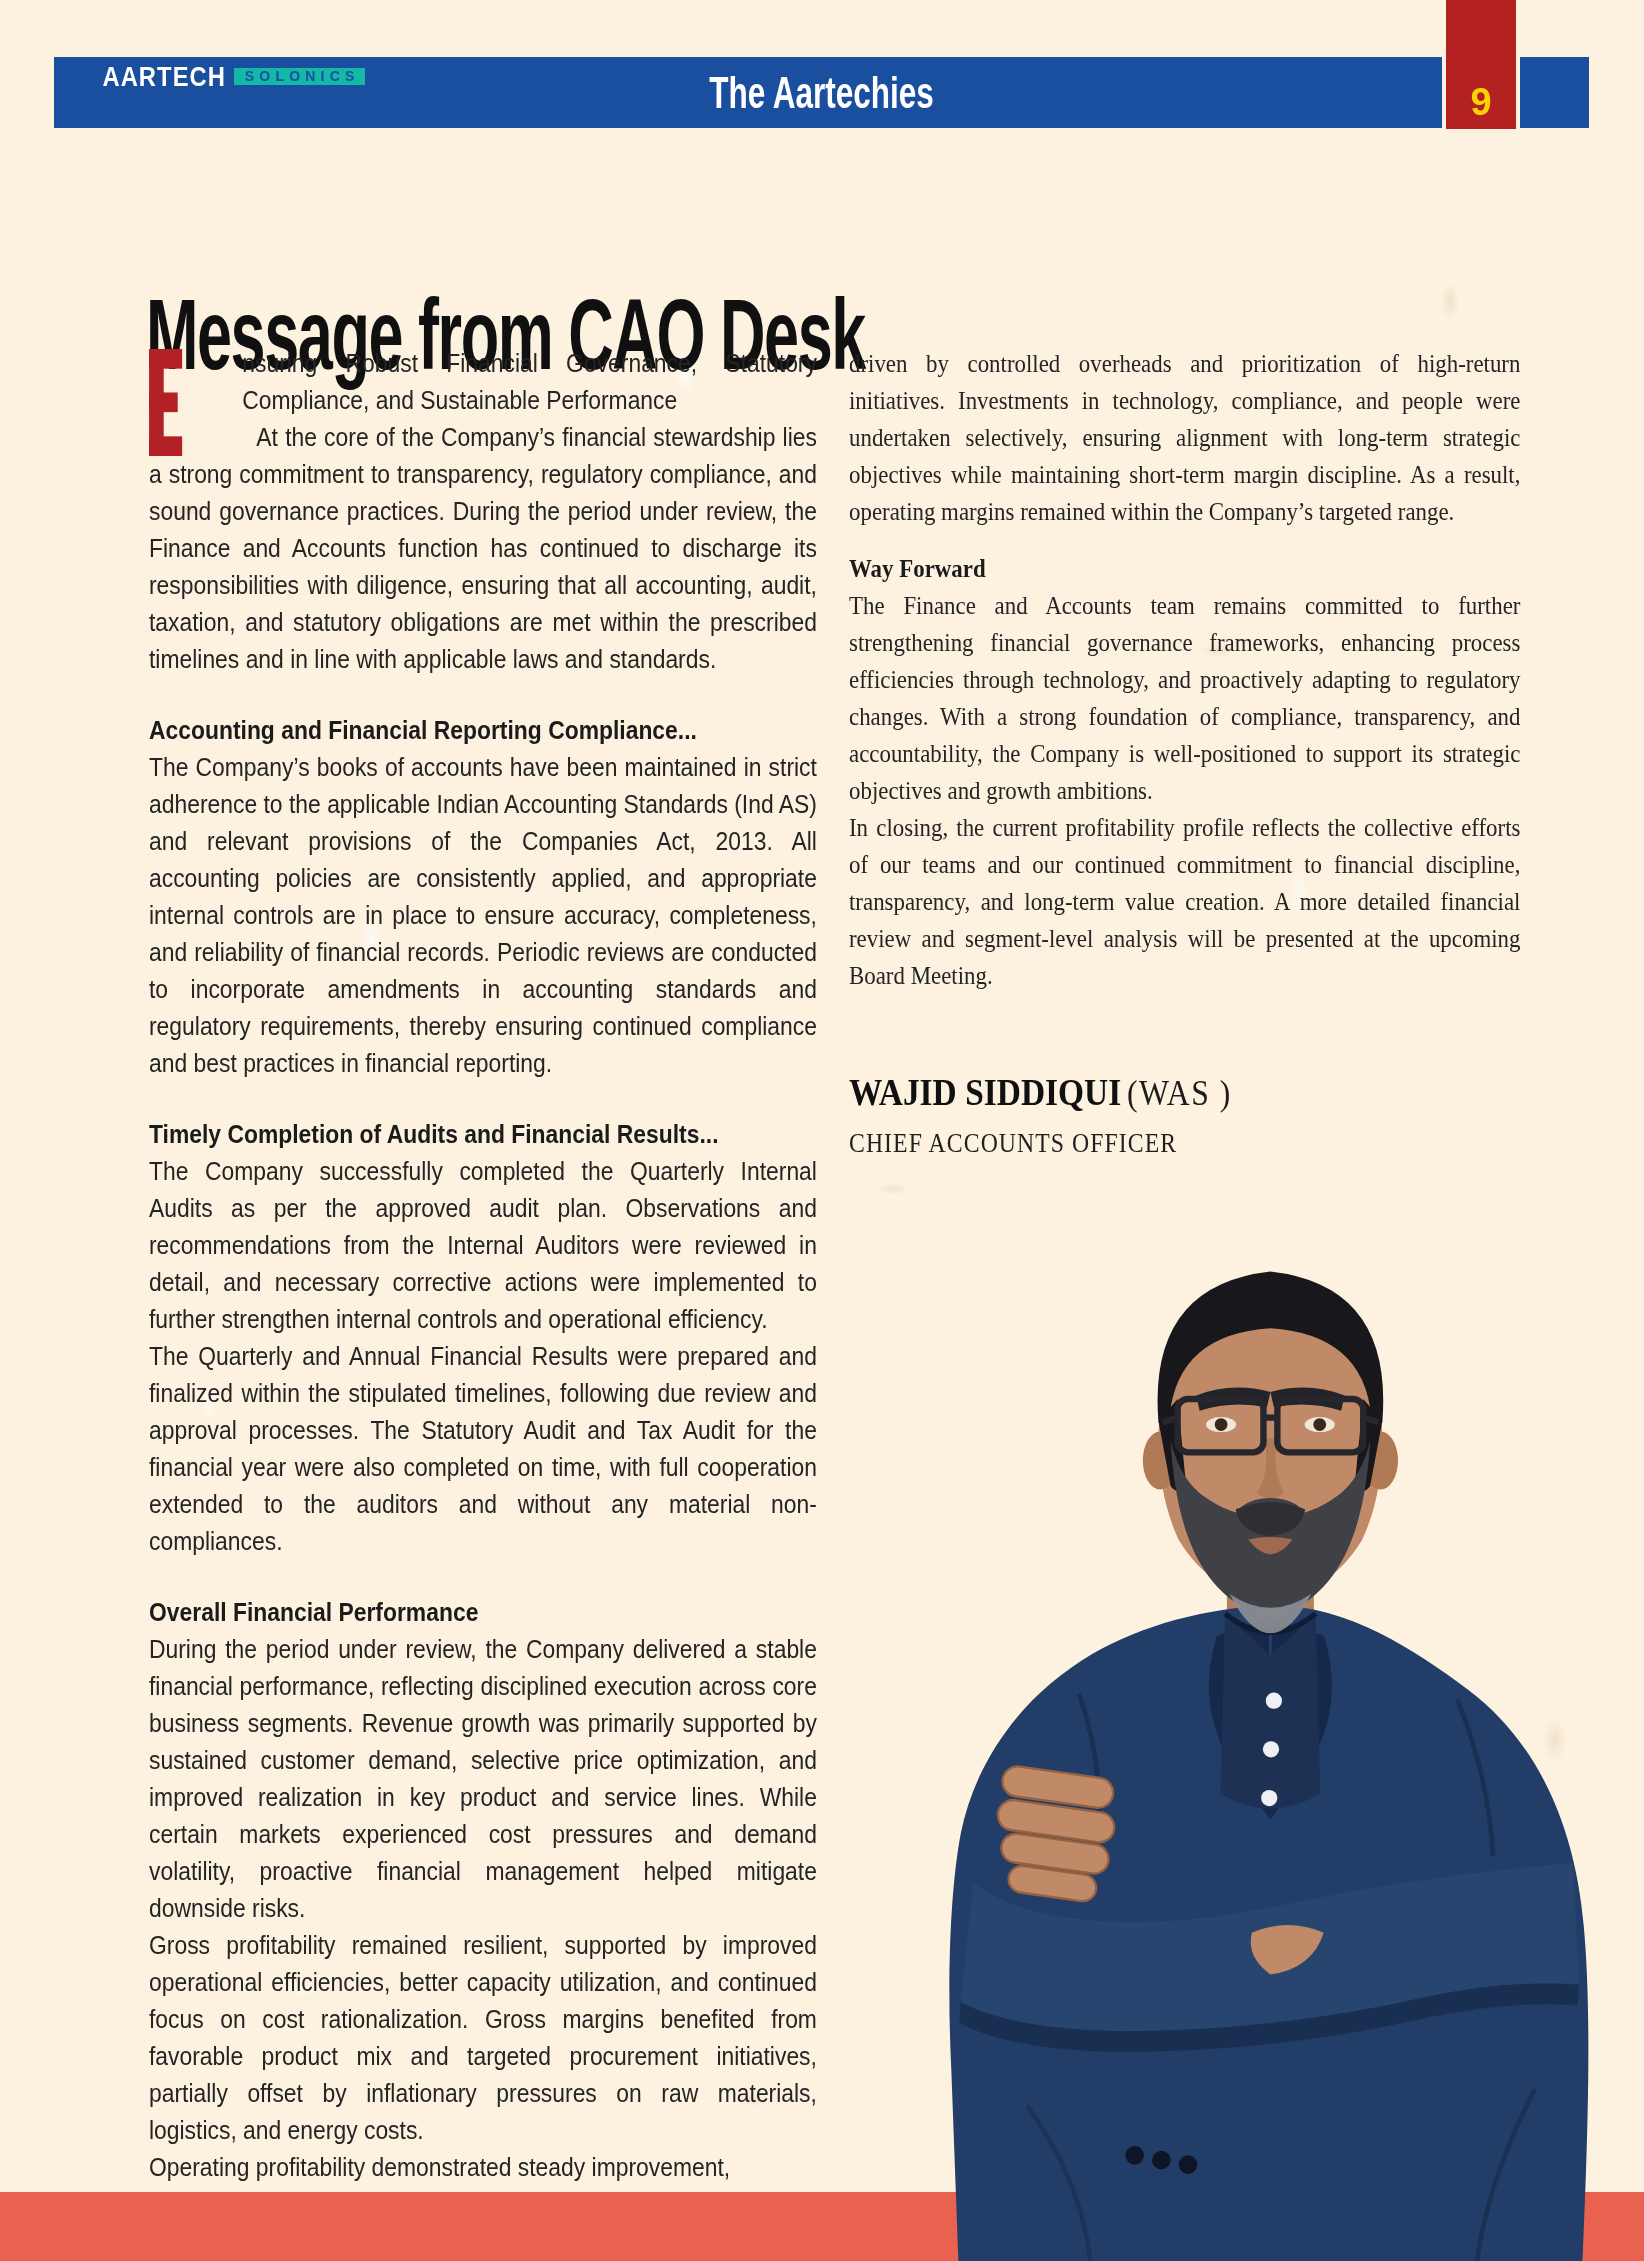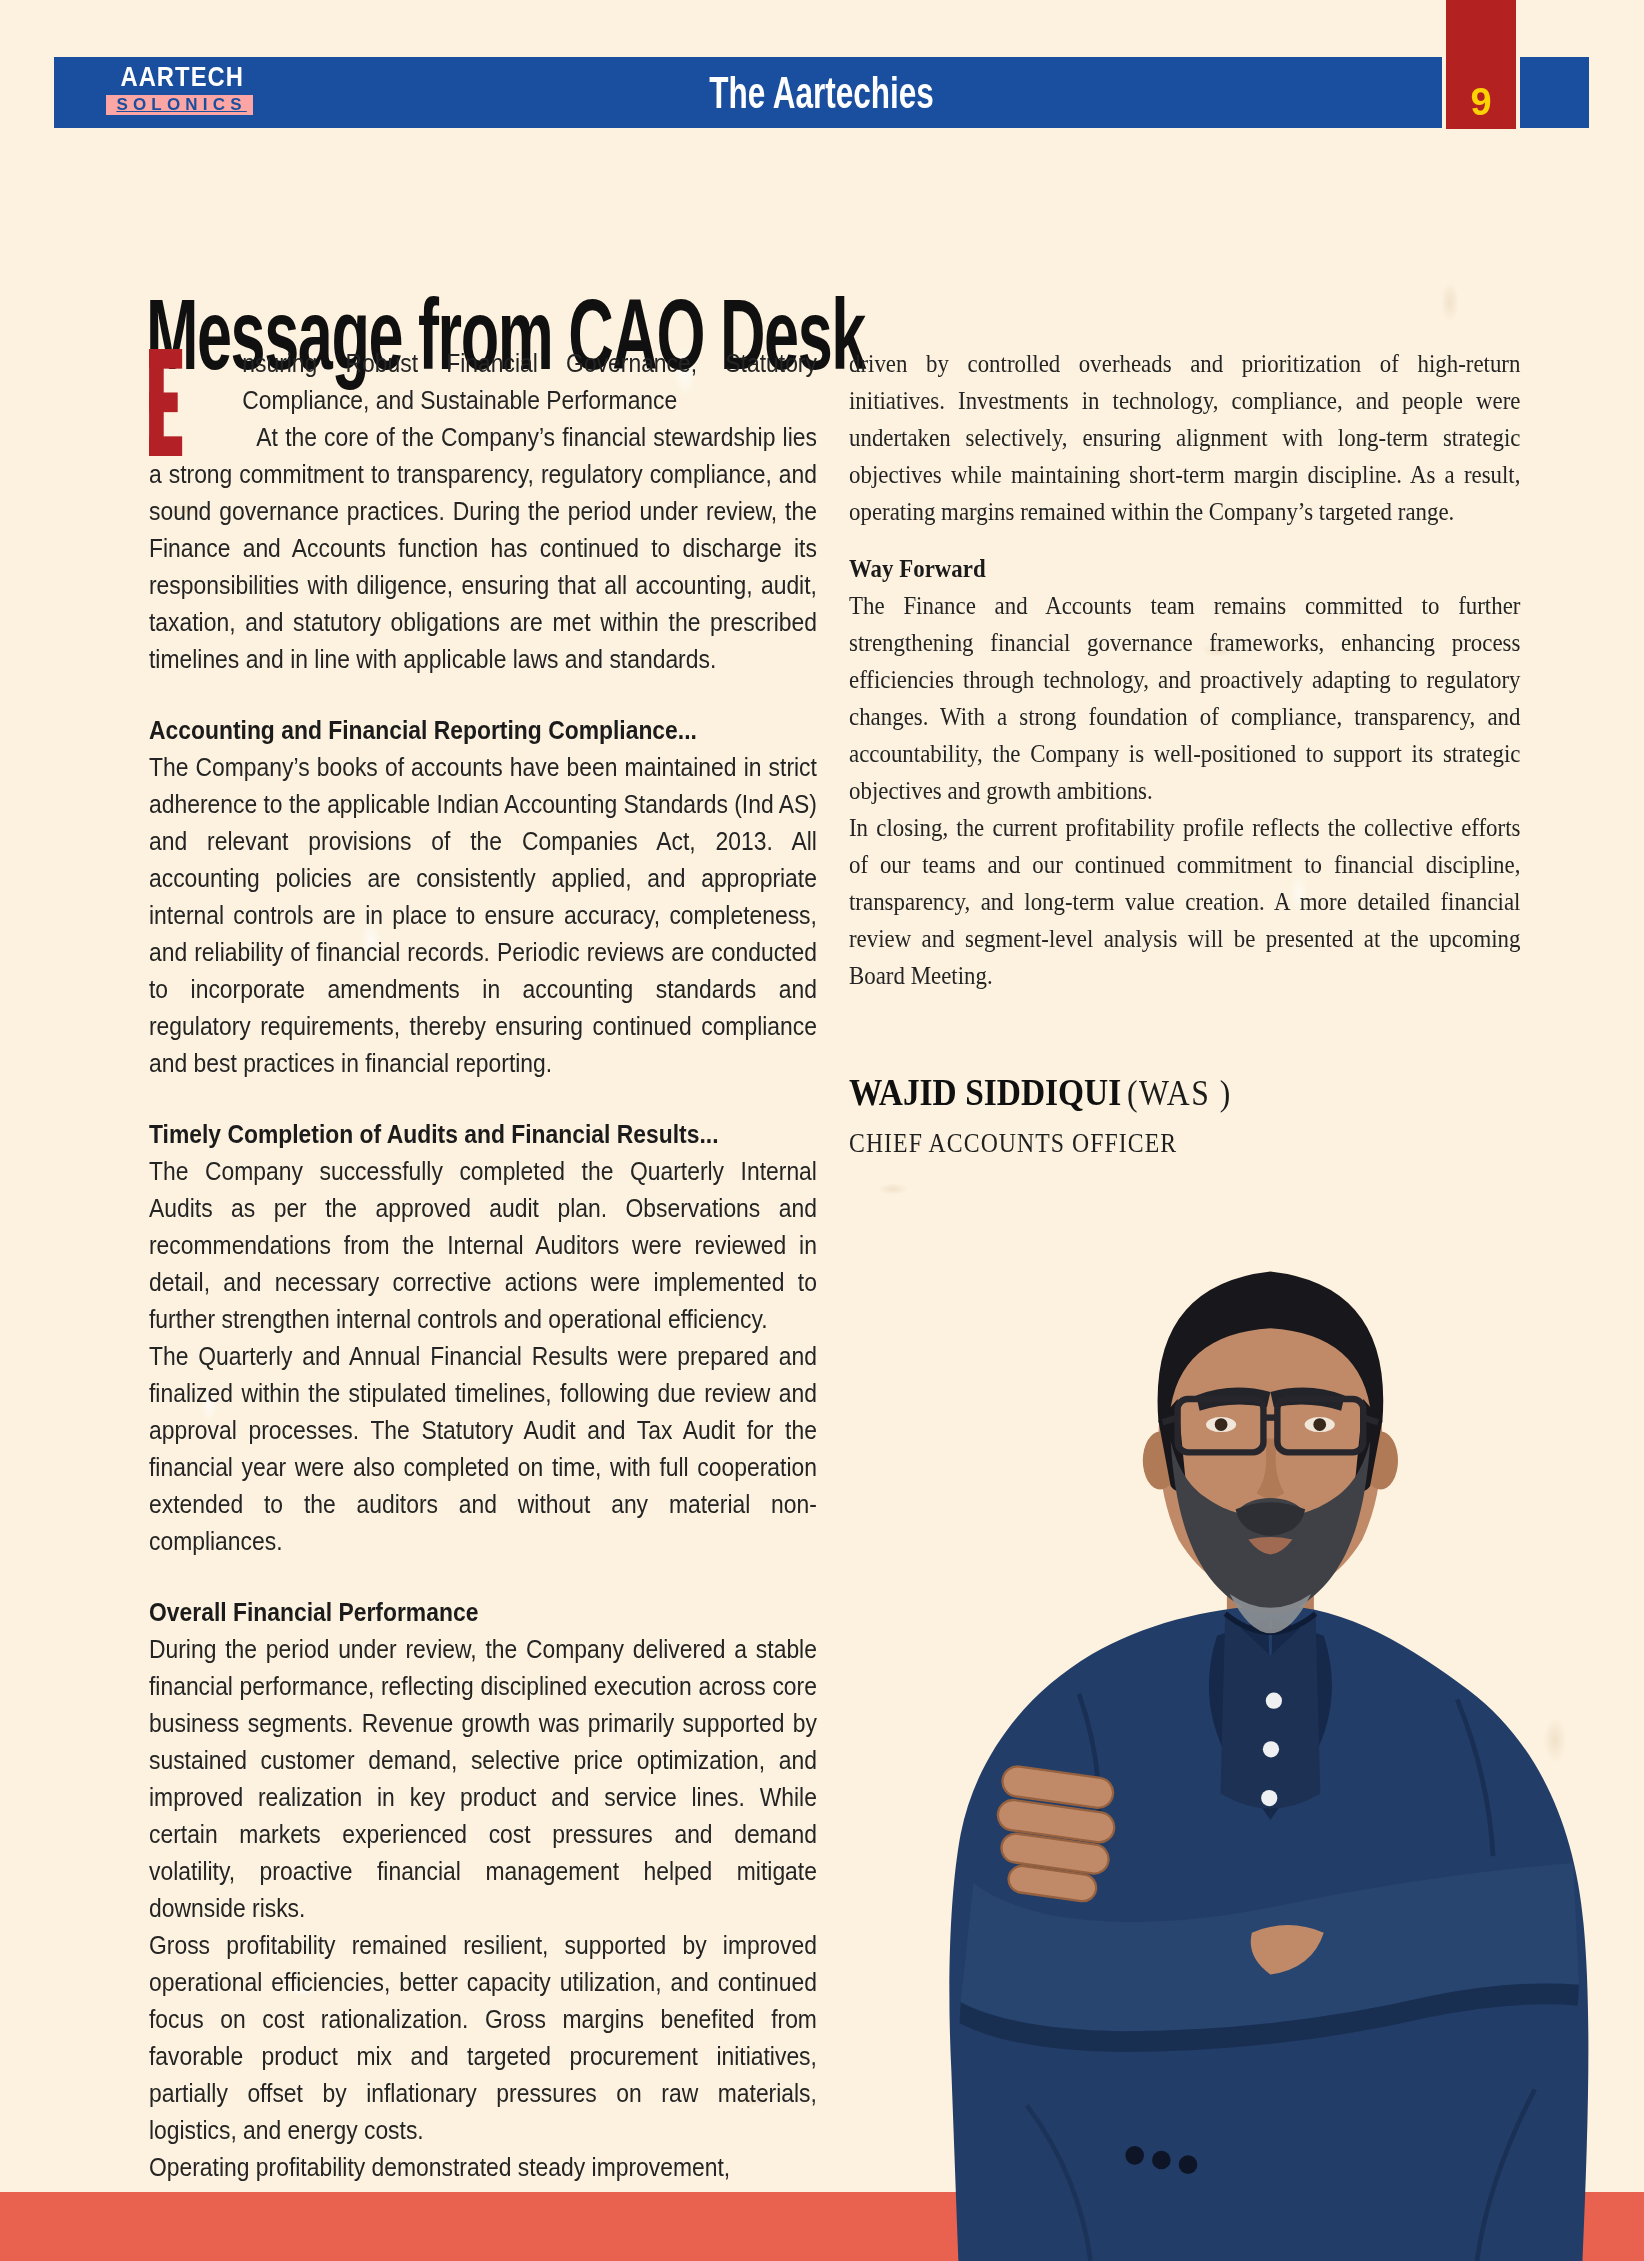--- a/index.html
+++ b/index.html
@@ -17,24 +17,24 @@
       radial-gradient(ellipse 23px 9.3px at 568px 1729px, rgba(222,196,164,.35), transparent 70%),
       radial-gradient(ellipse 16px 32px at 1555px 1740px, rgba(224,198,168,.4), transparent 70%),
       radial-gradient(ellipse 20px 8px at 302px 1990px, rgba(255,255,255,.75), transparent 70%),
       radial-gradient(ellipse 24px 9.3px at 754px 2100px, rgba(224,198,168,.35), transparent 70%),
       radial-gradient(ellipse 14px 29px at 1299px 893px, rgba(255,255,255,.6), transparent 70%);
     font-family:"Liberation Sans", sans-serif;color:#232323;
   }
   
   .topbar{position:absolute;left:54px;top:57px;width:1535px;height:71px;background:#1a4e9e;
     display:flex;align-items:center;justify-content:center;z-index:4;}
-  .logo{position:absolute;left:52px;top:7px;display:flex;flex-direction:column;align-items:flex-end;}
+  .logo{position:absolute;left:40px;top:7px;display:flex;flex-direction:row;align-items:flex-start;}
   .logo-name{color:#ffffff;font-weight:700;font-size:27px;letter-spacing:1.2px;transform:scaleX(.88);transform-origin:50% 50%;line-height:1;}
-  .logo-sub{background:#fca5a5;color:#1a4e9e;font-weight:700;font-size:17px;letter-spacing:5.2px;
-    padding:1.7px 5.8px 1.7px 10.4px;margin-top:3.5px;line-height:1;text-decoration:underline;}
+  .logo-sub{background:#14b8a6;color:#1a4e9e;font-weight:700;font-size:14px;letter-spacing:5.2px;
+    padding:1.7px 5.8px 1.7px 10.4px;margin-top:3.5px;line-height:1;}
   .bar-title{color:#ffffff;font-size:45px;font-weight:700;transform:scaleX(.70);transform-origin:50% 50%;white-space:nowrap;letter-spacing:0;}
   .page-tab{position:absolute;left:1442px;top:0;width:78px;height:129px;background:#b32221;
     border-left:4.6px solid #fcf2df;border-right:4.6px solid #fcf2df;box-sizing:border-box;
     display:flex;align-items:flex-end;justify-content:center;padding-bottom:8px;z-index:5;}
   .page-num{color:#fdd205;font-size:38px;font-weight:800;line-height:1;}
   
   .article-title{position:absolute;left:146px;top:210px;font-size:100px;font-weight:800;color:#101010;
     letter-spacing:-2.3px;transform:scaleX(.63);transform-origin:0 0;white-space:nowrap;z-index:2;}
   
   .col{position:absolute;top:345px;z-index:2;font-size:26px;line-height:37px;text-align:justify;color:#242424;}

